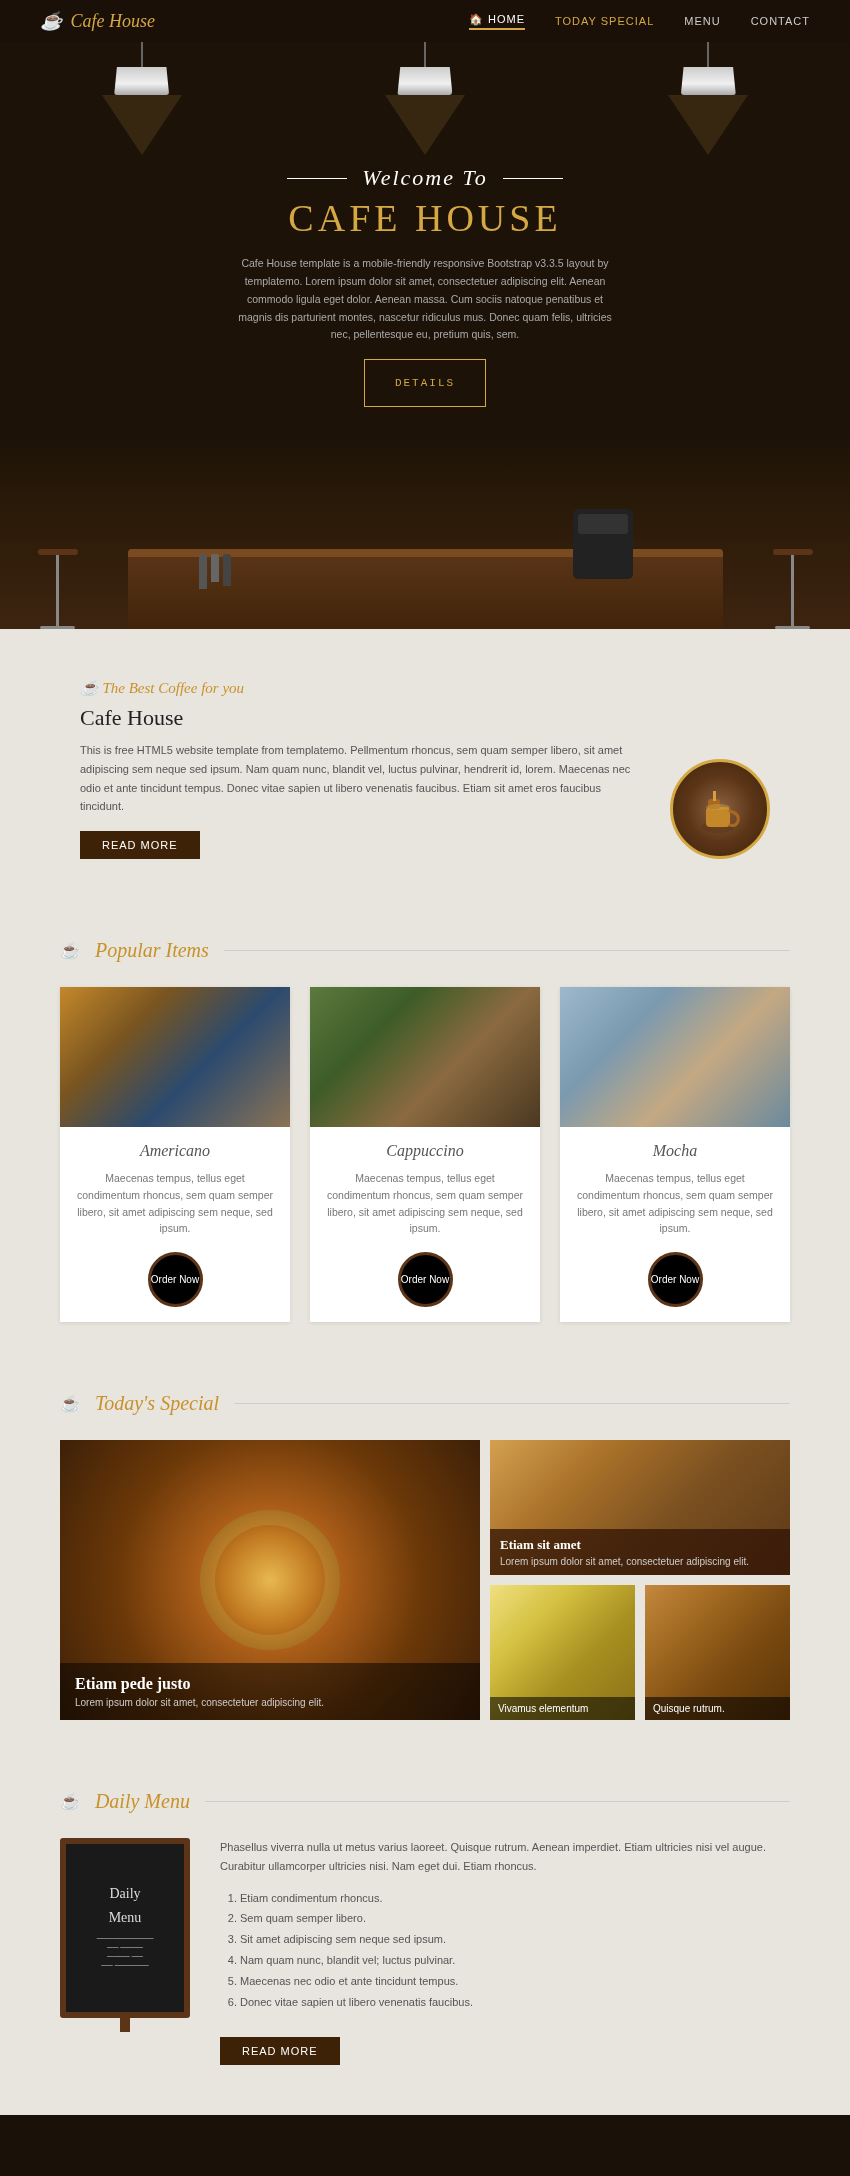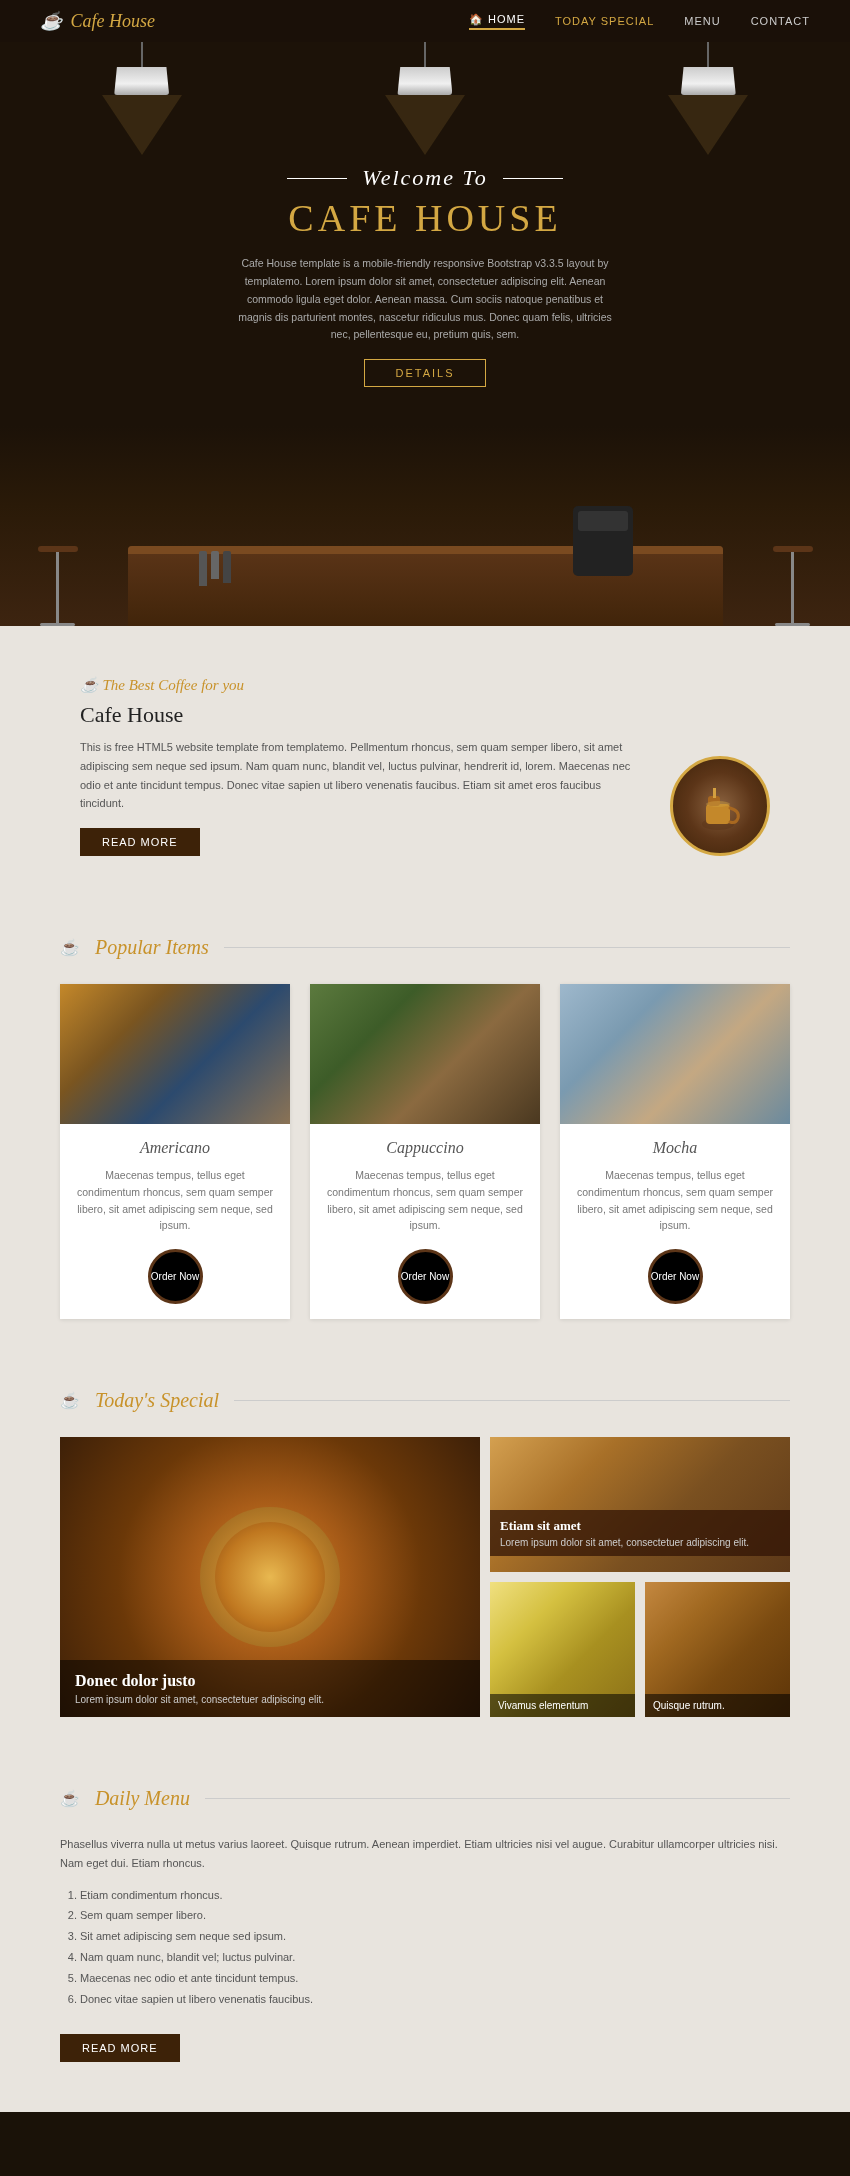--- a/index.html
+++ b/index.html
@@ -90,28 +90,28 @@
       font-size: 10.5px;
       line-height: 1.7;
       max-width: 380px;
       margin: 0 auto 15px;
       font-family: Arial, sans-serif;
     }
     .btn-details {
       display: inline-block;
       border: 1px solid #d4a843;
       color: #d4a843;
-      padding: 7px 30px;
+      padding: 17px 30px;
       font-size: 11px;
-      font-family: Liberation Sans, sans-serif;
+      font-family: Liberation Mono, monospace;
       letter-spacing: 2px;
       text-transform: uppercase;
       cursor: pointer;
       text-decoration: none;
-      margin-bottom: 19px;
+      margin-bottom: 2px;
     }
     .hero-bar-scene {
       width: 100%;
       height: 200px;
       background: linear-gradient(to bottom, #1c1208 0%, #2a1a08 40%, #3d2410 100%);
       position: relative;
       display: flex;
       align-items: flex-end;
       justify-content: center;
     }
@@ -378,21 +378,21 @@
       flex: 1;
       position: relative;
       overflow: hidden;
     }
     .special-top-item-img {
       width: 100%;
       height: 100%;
     }
     .etiam-overlay {
       position: absolute;
-      bottom: 16px; left: 0; right: 0;
+      bottom: 0; left: 0; right: 0;
       background: rgba(50,20,5,0.75);
       padding: 8px 10px;
       color: #fff;
     }
     .etiam-overlay h4 { font-size: 13px; margin-bottom: 3px; }
     .etiam-overlay p { font-size: 10px; font-family: Arial, sans-serif; color: #ccc; }
 
     
     .section-daily {
       background: #e8e4de;
@@ -686,21 +686,21 @@
     <div class="section-header-line"></div>
   </div>
   <div class="special-grid">
     <div class="special-main">
       <div class="latte-art">
         <div class="latte-circle">
           <div class="latte-inner"></div>
         </div>
       </div>
       <div class="special-main-caption">
-        <h3>Donec dolor justo</h3>
+        <h3>Etiam pede justo</h3>
         <p>Lorem ipsum dolor sit amet, consectetuer adipiscing elit.</p>
       </div>
     </div>
     <div class="special-right">
       <div class="special-top-right">
         <div class="special-top-item" style="flex:2">
           <div class="special-top-item-img food-bread" style="width:100%;height:100%;"></div>
           <div class="etiam-overlay">
             <h4>Etiam sit amet</h4>
             <p>Lorem ipsum dolor sit amet, consectetuer adipiscing elit.</p>
@@ -721,20 +721,30 @@
   </div>
 </section>
 
 <section class="section-daily">
   <div class="section-header">
     <span>☕</span>
     <span class="section-header-title">Daily Menu</span>
     <div class="section-header-line"></div>
   </div>
   <div class="daily-content">
+    <div class="daily-chalkboard">
+      <div style="font-size:14px;margin-bottom:8px;">Daily</div>
+      <div style="font-size:14px;">Menu</div>
+      <div style="font-size:8px;margin-top:8px;color:#bbb;">
+        ──────────<br>
+        ── ────<br>
+        ──── ──<br>
+        ── ──────
+      </div>
+    </div>
     <div class="daily-text">
       <p class="daily-desc">Phasellus viverra nulla ut metus varius laoreet. Quisque rutrum. Aenean imperdiet. Etiam ultricies nisi vel augue. Curabitur ullamcorper ultricies nisi. Nam eget dui. Etiam rhoncus.</p>
       <ol class="daily-list">
         <li>Etiam condimentum rhoncus.</li>
         <li>Sem quam semper libero.</li>
         <li>Sit amet adipiscing sem neque sed ipsum.</li>
         <li>Nam quam nunc, blandit vel; luctus pulvinar.</li>
         <li>Maecenas nec odio et ante tincidunt tempus.</li>
         <li>Donec vitae sapien ut libero venenatis faucibus.</li>
       </ol>

